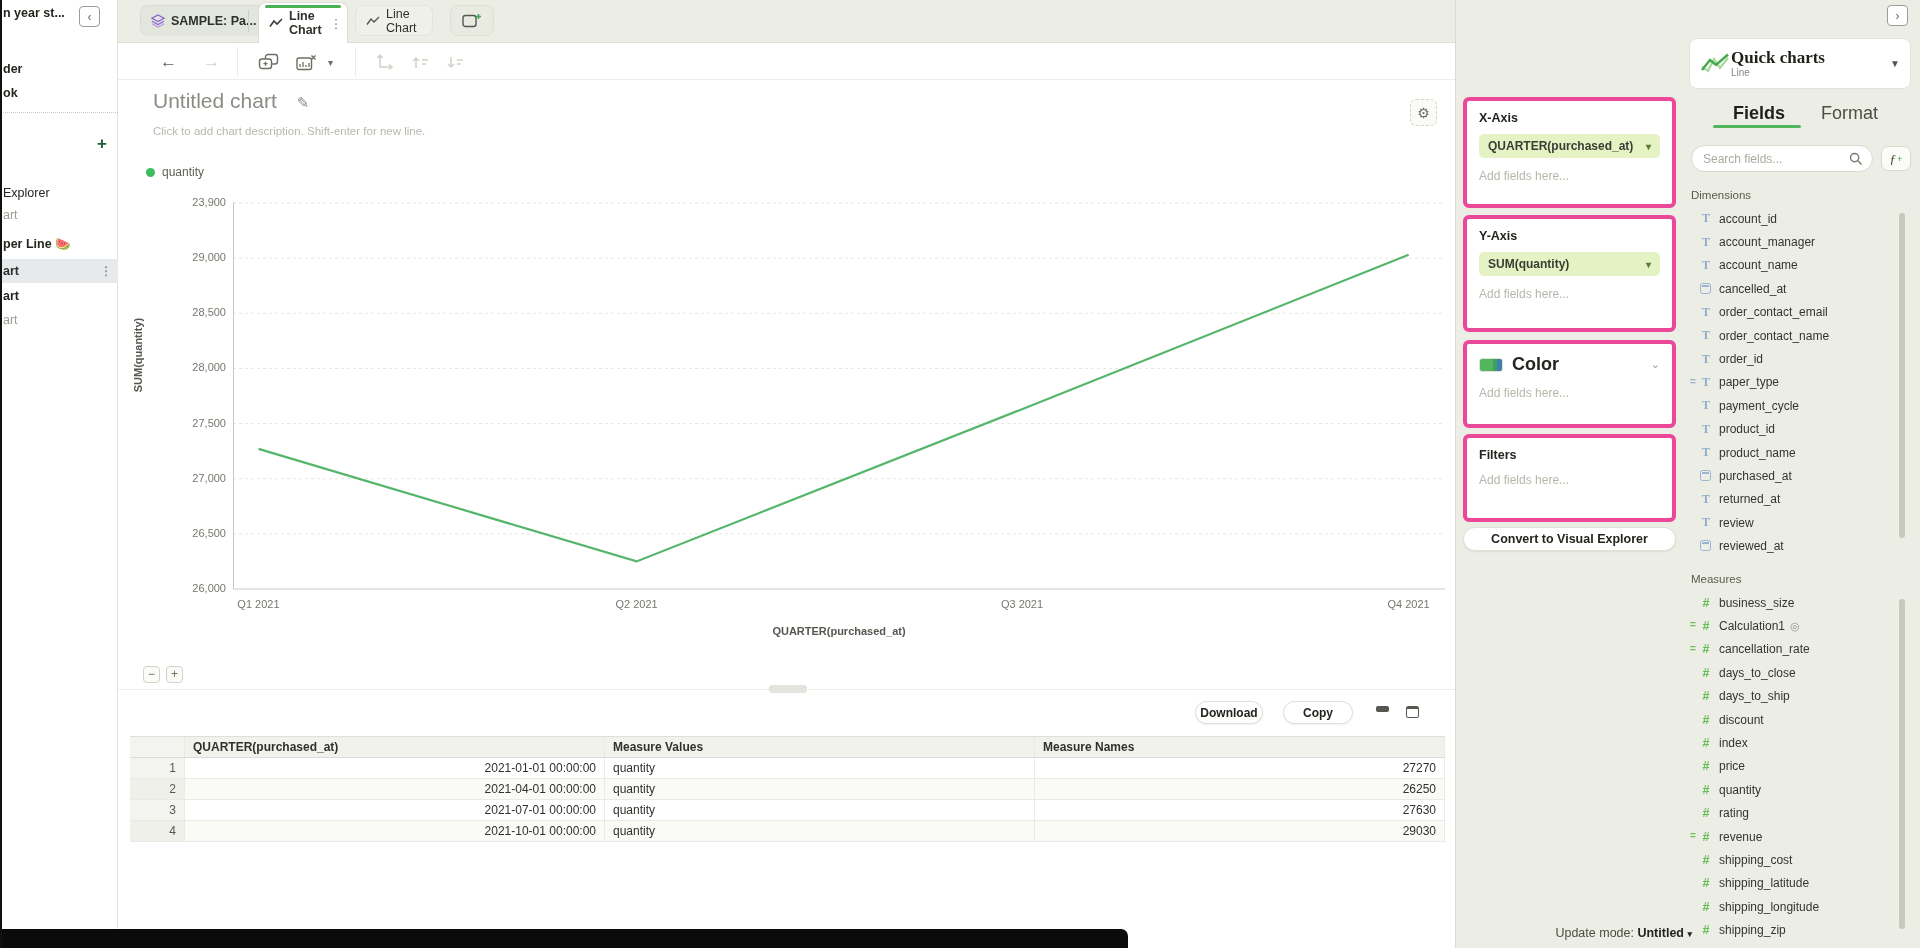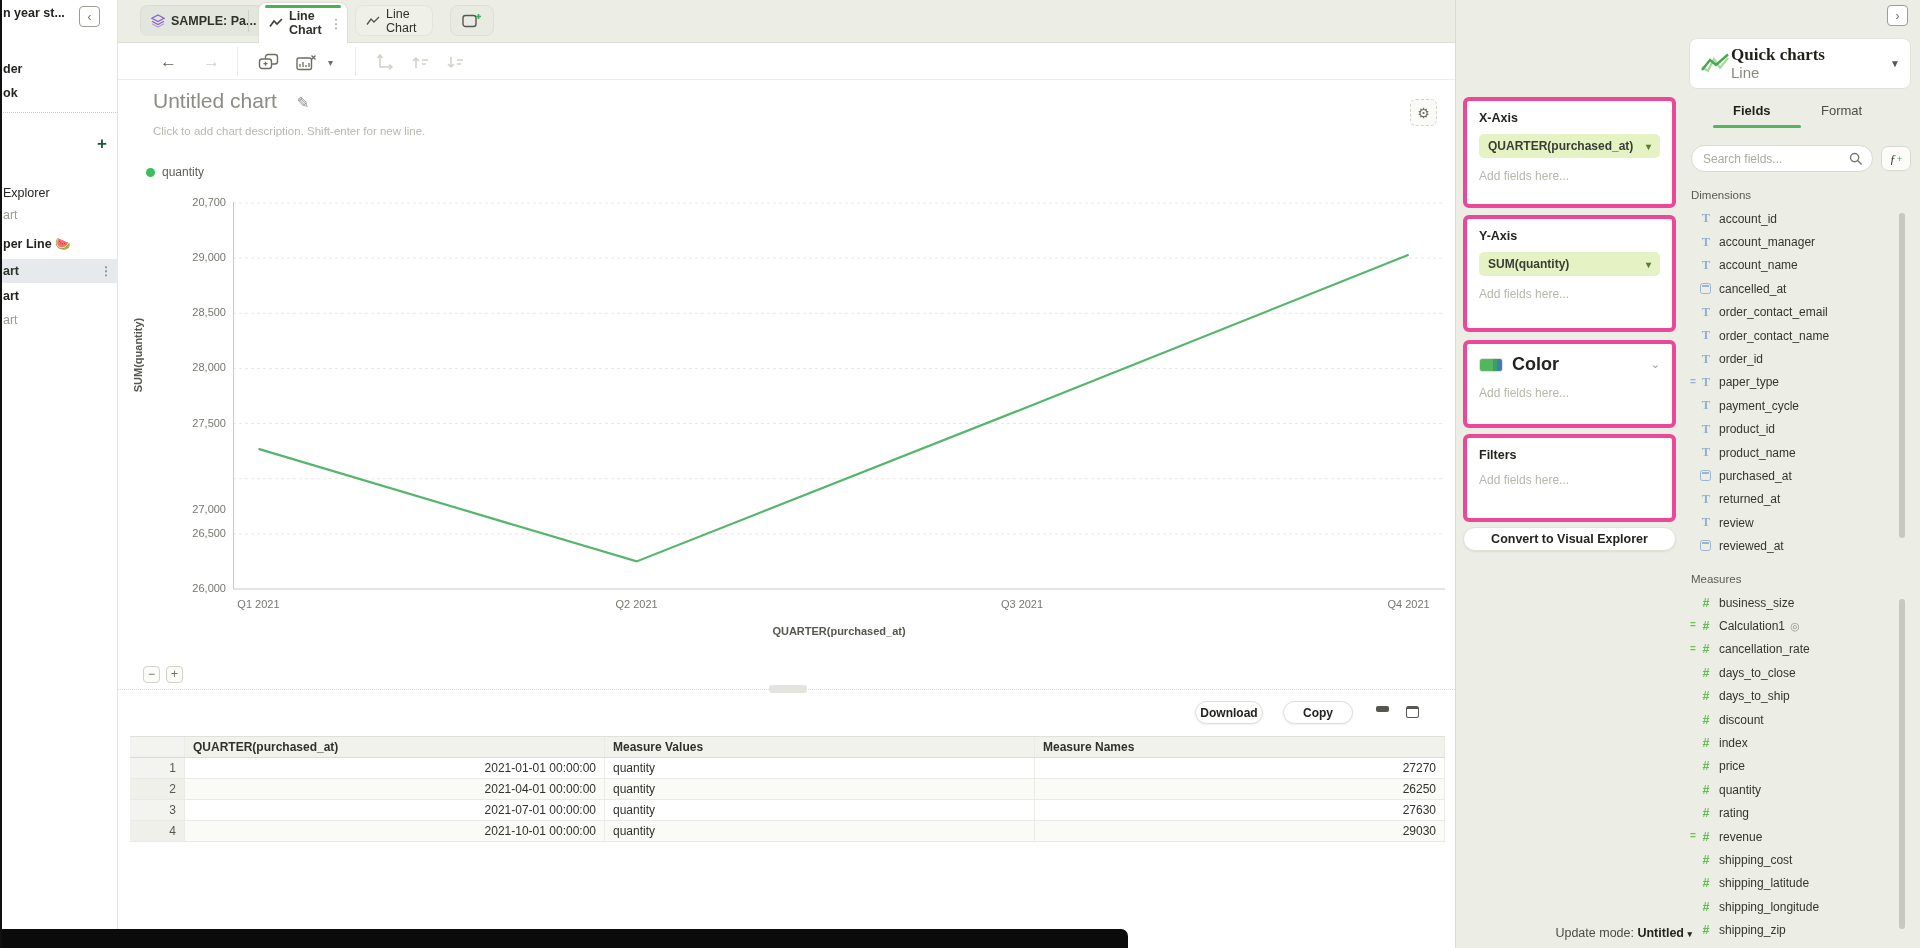--- a/index.html
+++ b/index.html
@@ -89,23 +89,23 @@
 .collapse-caret{margin-left:auto;color:#9b9e92;font-size:11px}
 .convert-btn{position:absolute;left:7px;top:527px;width:213px;height:24px;background:#fff;border:1px solid #dfe2d8;border-radius:13px;font-size:12.5px;font-weight:bold;color:#23251f;display:flex;align-items:center;justify-content:center;box-shadow:0 1px 2px rgba(0,0,0,.07)}
 .update-mode{position:absolute;left:0;top:926px;width:236px;text-align:right;font-size:12.5px;color:#4a4e43}
 .update-mode b{color:#23251f}
 .collapse-right{position:absolute;left:431px;top:5px}
 
 
 .fields-panel{position:absolute;left:233px;top:0;width:232px;height:948px}
 .qc-card{position:absolute;left:0;top:38px;width:222px;height:51px;background:#fff;border:1px solid #e2e4db;border-radius:8px;display:flex;align-items:center;gap:1px;padding:0 10px}
 .qc-title{font-family:"Liberation Serif",serif;font-weight:bold;font-size:17px;color:#1f2119;line-height:18px}
-.qc-sub{font-size:15px;color:#878b7f}
+.qc-sub{font-size:10px;color:#878b7f}
 .qc-caret{margin-left:auto;color:#55584f;font-size:10px}
-.ftab{position:absolute;top:103px;font-size:13px}
+.ftab{position:absolute;top:103px;font-size:18px}
 .ftab.active{font-weight:bold;color:#1f2119}
 .ftab.idle{color:#4b4f44}
 .ftab-underline{position:absolute;left:24px;top:125px;width:88px;height:3px;background:#52b65c;border-radius:2px}
 .search-box{position:absolute;left:2px;top:145px;width:182px;height:27px;border:1px solid #d7dace;border-radius:14px;background:#fff;padding:0 28px 0 11px;font-size:12px;color:#33362e;outline:none}
 .search-box::placeholder{color:#a8ac9e}
 .mag{position:absolute;left:160px;top:152px}
 .fx-btn{position:absolute;left:192px;top:146px;width:30px;height:25px;border:1px solid #d7dace;border-radius:7px;background:#fbfbf8;display:flex;align-items:center;justify-content:center;font-family:"Liberation Serif",serif;font-style:italic;font-size:13px;color:#3a3d33}
 .fx-btn sup{font-style:normal;color:#3f9e49;font-size:9px;margin-left:1px}
 .sec-label{position:absolute;left:2px;font-size:11.5px;color:#585c50}
 .flist{position:absolute;left:0;width:222px}
@@ -239,26 +239,26 @@
 
   <div class="legend">
     <span class="legend-dot" id="legendDot" style="background: rgb(61, 189, 93);"></span>
     <span class="legend-label">quantity</span>
   </div>
 
   <div class="ylabel">SUM(quantity)</div>
   <div id="yticks">
       <div class="ytick" style="top: 380px;">26,000</div>
       <div class="ytick" style="top: 324.857px;">26,500</div>
-      <div class="ytick" style="top: 269.714px; margin-top: 31px;">27,000</div>
+      <div class="ytick" style="top: 269.714px;">27,000</div>
       <div class="ytick" style="top: 214.571px;">27,500</div>
       <div class="ytick" style="top: 159.429px;">28,000</div>
       <div class="ytick" style="top: 104.286px;">28,500</div>
       <div class="ytick" style="top: 49.1429px;">29,000</div>
-      <div class="ytick" style="top: -6px;">20,700</div>
+      <div class="ytick" style="top: -6px;">23,900</div>
     </div>
   <div id="plot">
       <svg width="1212" height="388">
         <line x1="0" x2="1212" y1="387" y2="387" stroke="#c7cac0"></line>
         <line x1="0" x2="1212" y1="331.8571428571429" y2="331.8571428571429" stroke="#e6e8e1" stroke-dasharray="3 3"></line>
         <line x1="0" x2="1212" y1="276.7142857142857" y2="276.7142857142857" stroke="#e6e8e1" stroke-dasharray="3 3"></line>
         <line x1="0" x2="1212" y1="221.57142857142858" y2="221.57142857142858" stroke="#e6e8e1" stroke-dasharray="3 3"></line>
         <line x1="0" x2="1212" y1="166.42857142857144" y2="166.42857142857144" stroke="#e6e8e1" stroke-dasharray="3 3"></line>
         <line x1="0" x2="1212" y1="111.28571428571428" y2="111.28571428571428" stroke="#e6e8e1" stroke-dasharray="3 3"></line>
         <line x1="0" x2="1212" y1="56.14285714285717" y2="56.14285714285717" stroke="#e6e8e1" stroke-dasharray="3 3"></line>

